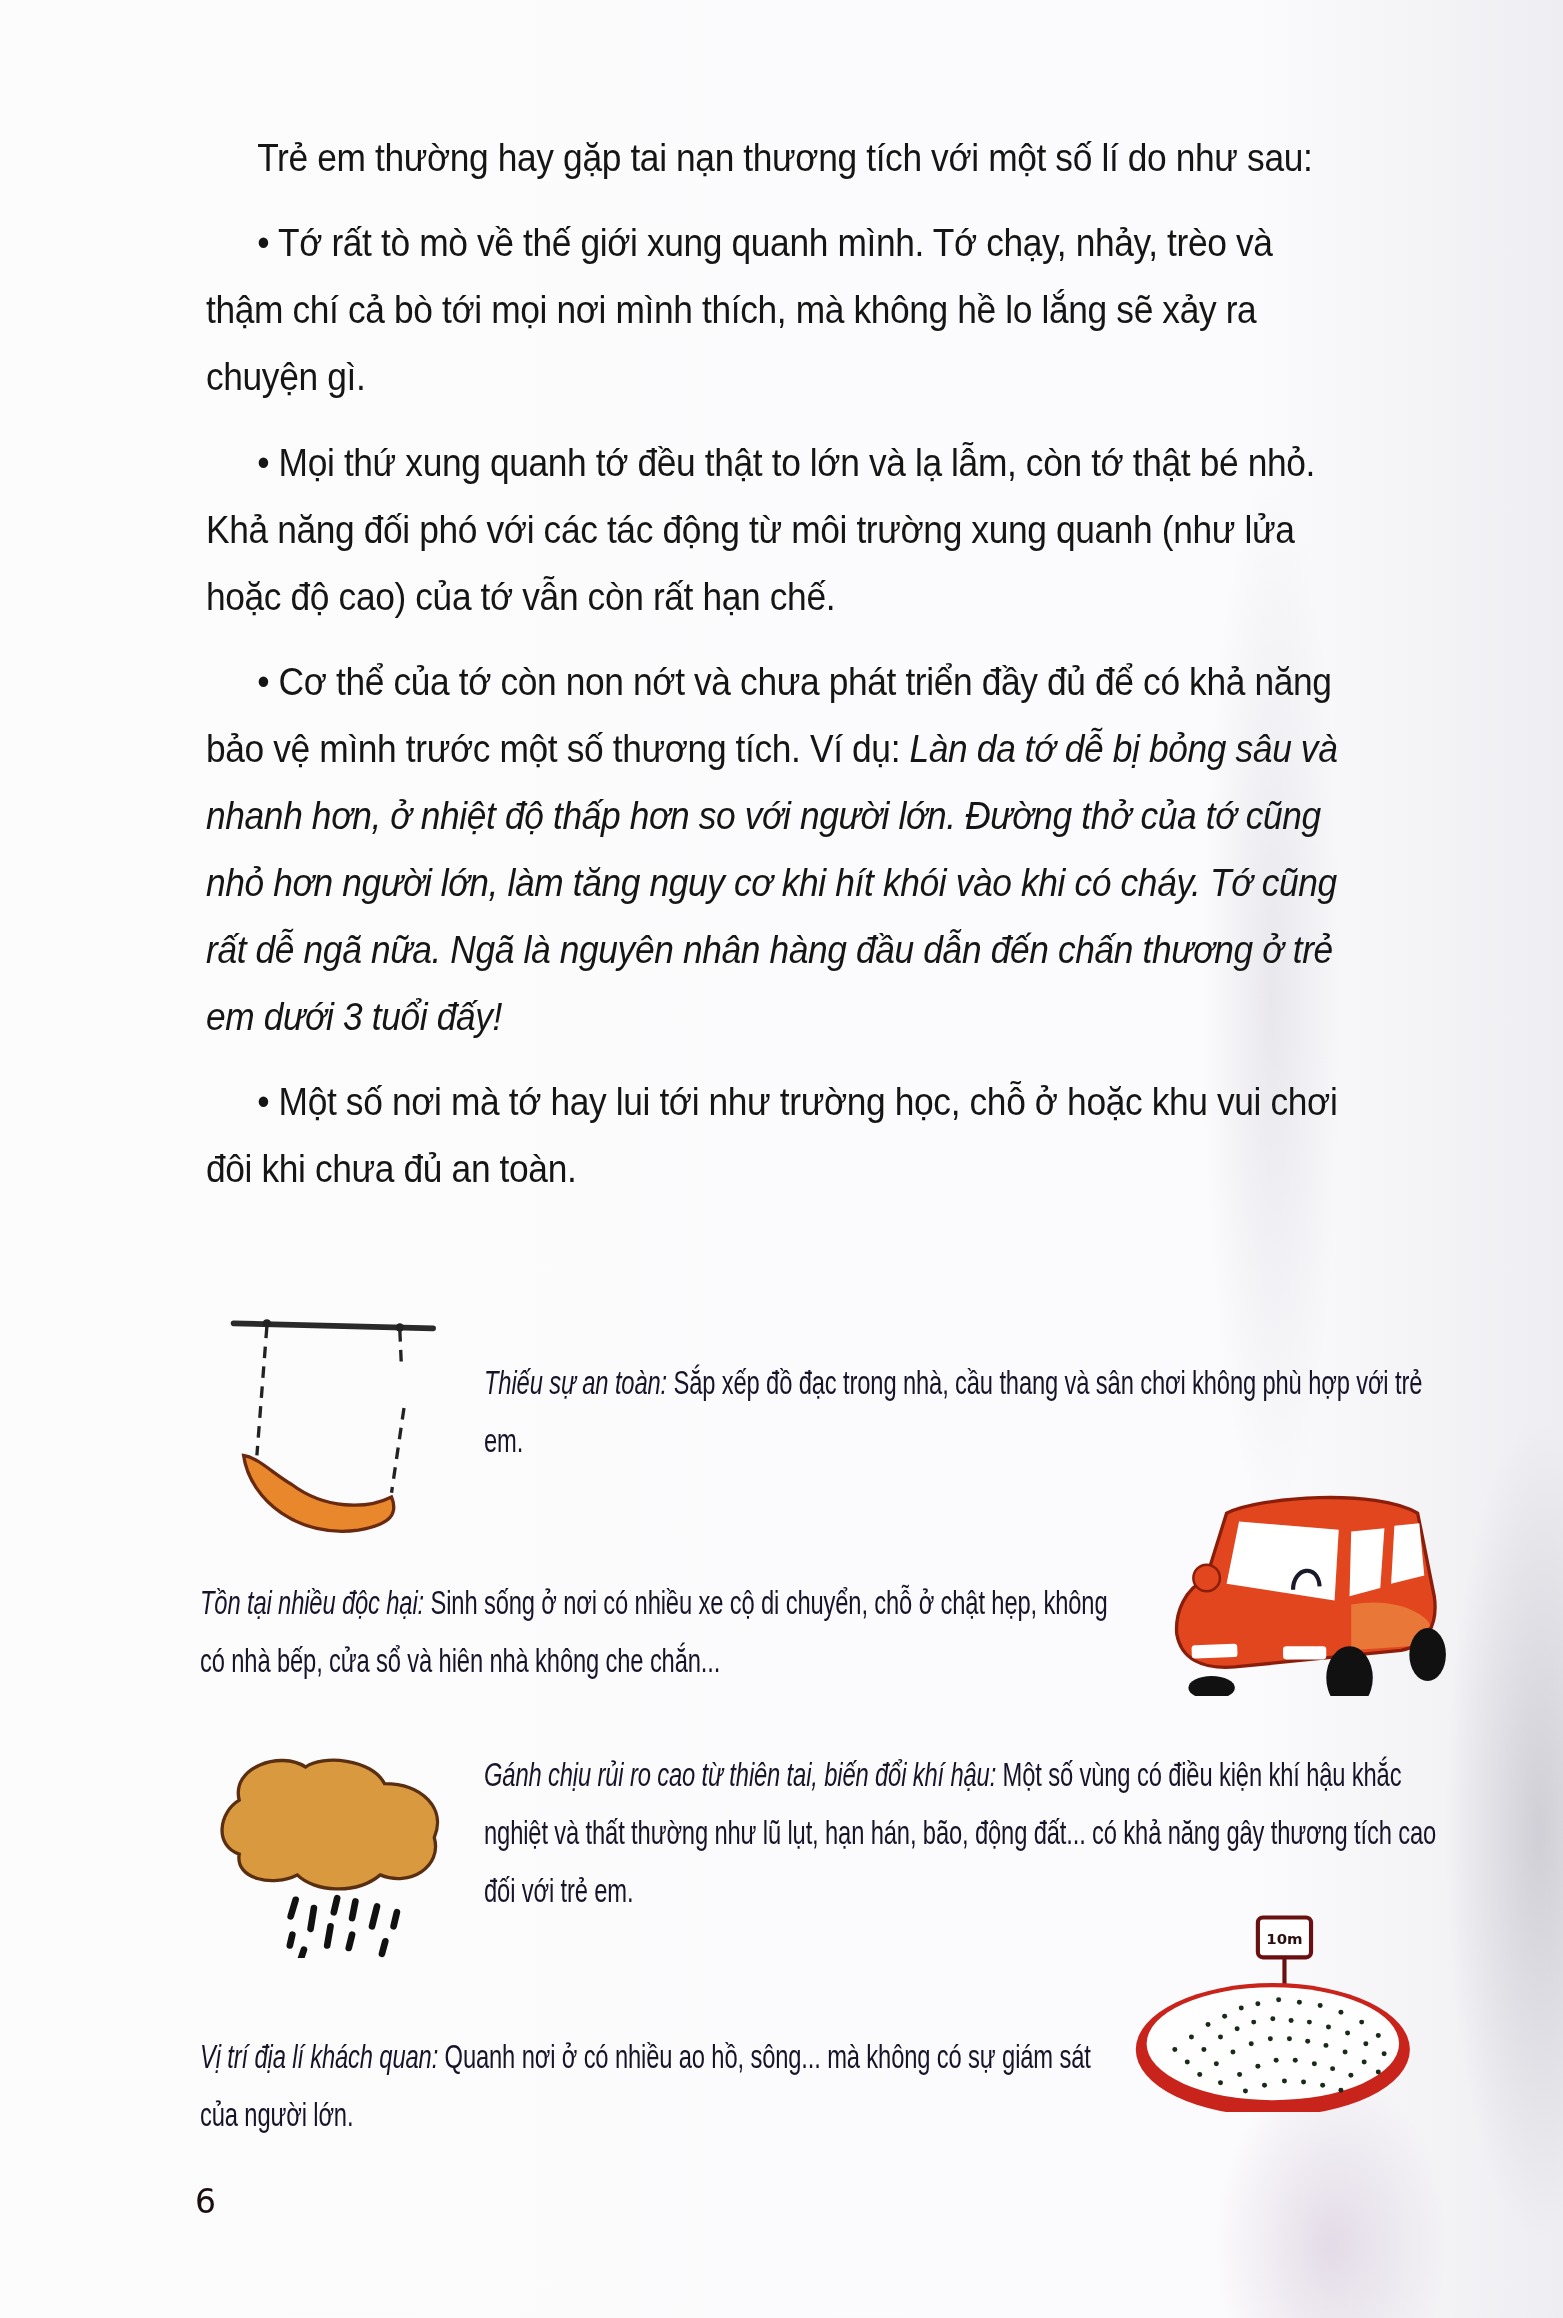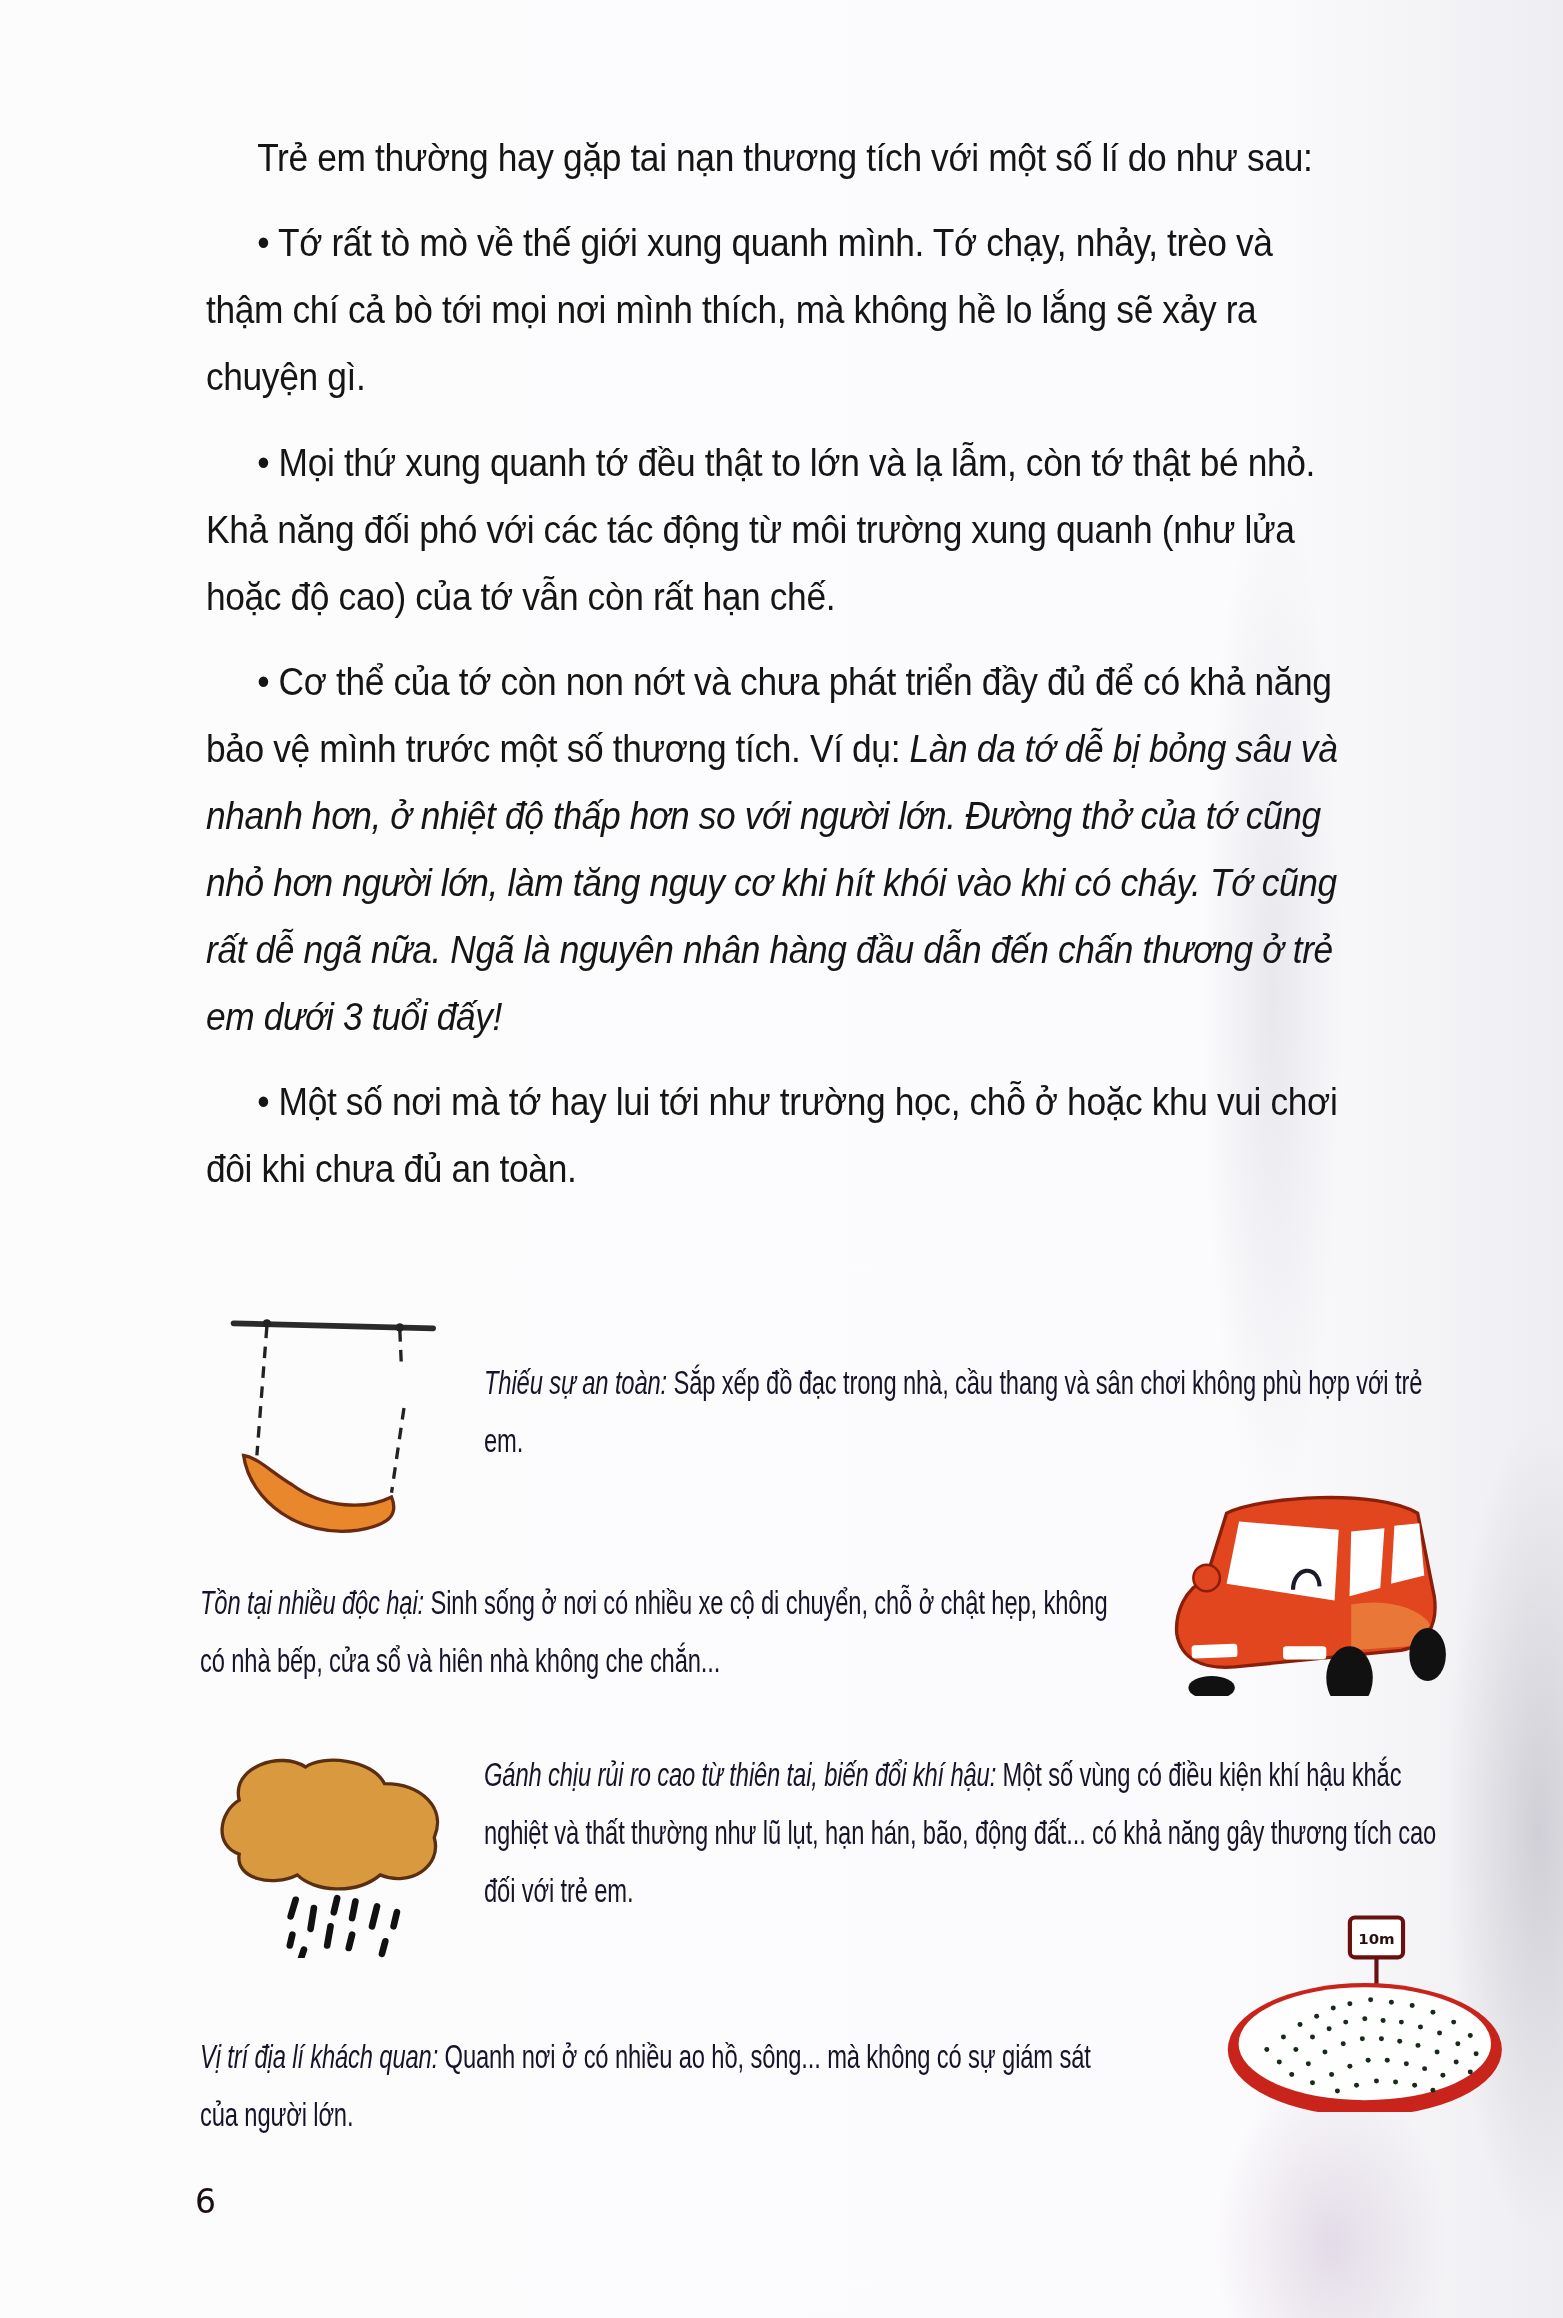--- a/index.html
+++ b/index.html
@@ -129,21 +129,21 @@
         <line x1="216" y1="240" x2="212" y2="255"></line>
         <line x1="118" y1="250" x2="114" y2="262"></line>
       </g>
     </svg>
   </div>
 
   <div class="caption" style="left:484px; top:1746px; width:1347px;">
     <span class="lead">Gánh chịu rủi ro cao từ thiên tai, biến đổi khí hậu:</span><span> Một số vùng có điều kiện khí hậu khắc nghiệt và thất thường như lũ lụt, hạn hán, bão, động đất... có khả năng gây thương tích cao đối với trẻ em.</span>
   </div>
 
-  <div class="illus" style="left:1217px; top:1904px; width:299px; height:208px;">
+  <div class="illus" style="left:1125px; top:1904px; width:299px; height:208px;">
     <svg width="299" height="208" viewBox="0 0 360 250">
       <rect x="160" y="16" width="64" height="48" rx="6" fill="#fff" stroke="#6a1010" stroke-width="5"></rect>
       <text x="192" y="48" font-size="18" font-weight="bold" fill="#2a1010" text-anchor="middle" font-family="DejaVu Sans, sans-serif">10m</text>
       <line x1="192" y1="64" x2="192" y2="100" stroke="#6a1010" stroke-width="5"></line>
       <ellipse cx="178" cy="175" rx="165" ry="80" fill="#c8241c"></ellipse>
       <ellipse cx="178" cy="168" rx="152" ry="68" fill="#fefefe"></ellipse>
       <g fill="#1a2a1a">
         <circle cx="60" cy="175" r="3"></circle>
           <circle cx="80" cy="160" r="3"></circle>
           <circle cx="100" cy="145" r="3"></circle>

